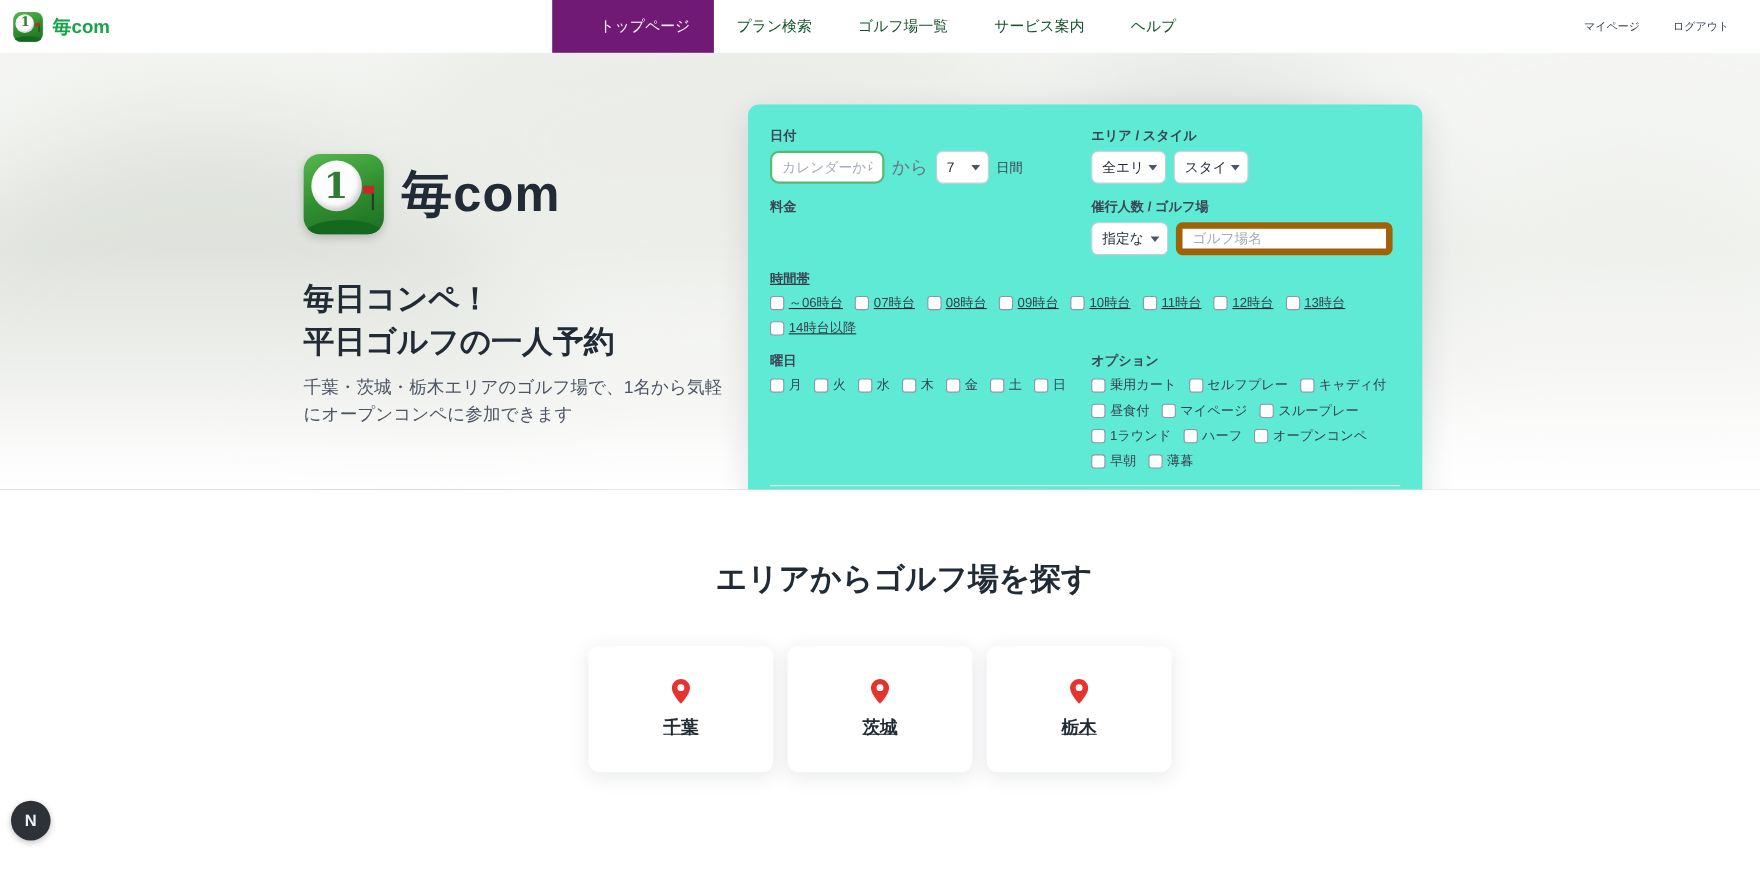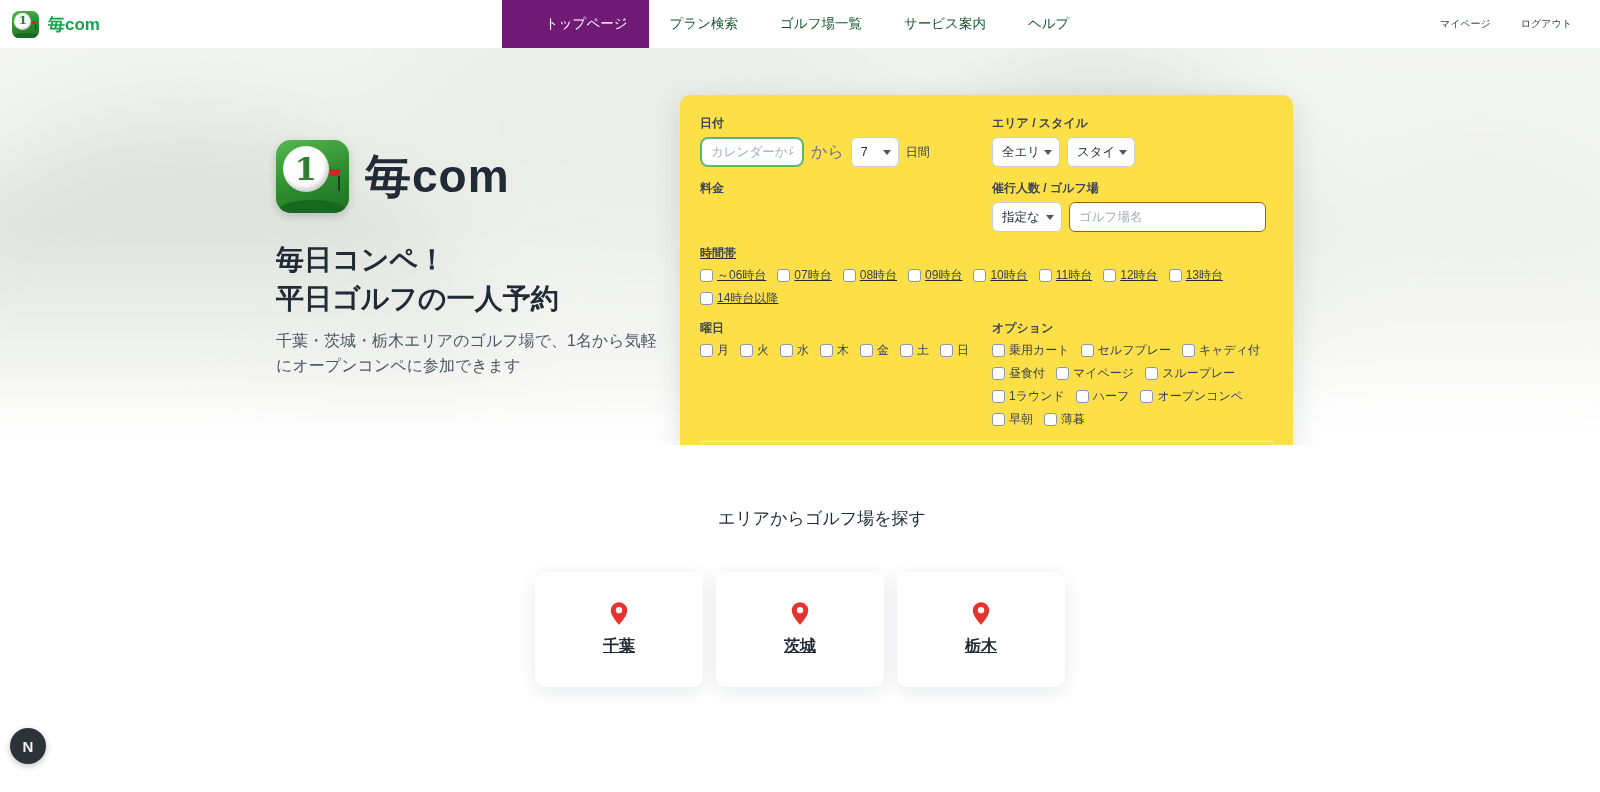--- a/index.html
+++ b/index.html
@@ -57,33 +57,33 @@
   .b3 { left: 880px; top: 10px; width: 430px; height: 500px; background: rgba(122,130,122,.42); }
   .b4 { left: 1270px; top: 90px; width: 420px; height: 420px; background: rgba(208,214,202,.55); }
   .b5 { left: 260px; top: 280px; width: 760px; height: 320px; background: rgba(158,168,148,.5); }
   .hero-fade { position: absolute; inset: 0;
     background: linear-gradient(180deg, rgba(255,255,255,.52) 0%, rgba(255,255,255,.55) 45%,
       rgba(255,255,255,.78) 75%, rgba(255,255,255,.97) 95%, #fff 100%); }
 
   .hero-content { position: absolute; left: 276px; top: 92px; z-index: 2; }
   .brand-row { display: flex; align-items: center; gap: 16px; }
   .brand-name { font-size: 46px; font-weight: bold; color: #212b36; letter-spacing: 1px; }
-  .hero-title { margin-top: 28px; font-size: 28px; font-weight: bold; color: #212b36; line-height: 1.38; }
+  .hero-title { margin-top: 40px; font-size: 28px; font-weight: bold; color: #212b36; line-height: 1.38; }
   .hero-sub { margin-top: 11px; font-size: 16px; color: #4b5563; width: 382px; line-height: 1.55; }
 
   
   .search-card { position: absolute; left: 680px; top: 47px; width: 613px; z-index: 3;
-    background: #fde047; border-radius: 10px; padding: 20px 20px 14px;
+    background: #5eead4; border-radius: 10px; padding: 20px 20px 14px;
     box-shadow: 0 8px 28px rgba(31,41,55,.13); }
   .form-grid { display: grid; grid-template-columns: 292px 1fr; row-gap: 13px; }
   .span2 { grid-column: 1 / 3; text-decoration: underline; }
   .field-label { font-size: 12px; font-weight: bold; color: #3b4554; margin-bottom: 5px; }
   .ctrl-row { display: flex; align-items: center; gap: 7px; }
 
-  .txt-input { height: 30px; border: 1px solid #a16207; border-radius: 6px; padding: 0 9px;
+  .txt-input { height: 30px; border: 6px solid #a16207; border-radius: 6px; padding: 0 9px;
     font-size: 12.5px; color: #1f2937; background: #fff; outline: none;
     font-family: "Liberation Sans", sans-serif; }
   .txt-input::placeholder { color: #a3abb6; }
   .date-input { width: 104px; border: 2px solid #5cb873; border-radius: 8px; }
   .course-input { width: 197px; }
   .muted { font-size: 16px; color: #6b7280; white-space: nowrap; }
   .plain { font-size: 12px; color: #374151; white-space: nowrap; }
 
   .sel { position: relative; display: inline-block; }
   .sel select { appearance: none; -webkit-appearance: none; height: 30px;
@@ -103,21 +103,21 @@
     cursor: pointer; white-space: nowrap; }
   .check input { appearance: none; -webkit-appearance: none; width: 13px; height: 13px;
     border: 1.5px solid #8d97a6; border-radius: 3px; background: #fff; cursor: pointer; }
   .options-checks { max-width: 272px; }
 
   .card-bottom { margin-top: 13px; padding-top: 12px; border-top: 1px solid #e8eaee;
     display: flex; align-items: center; }
 
   
   .areas { margin-top: 62px; text-align: center; }
-  .areas-title { font-size: 17px; font-weight: normal; color: #212b36; padding-left: 44px; }
+  .areas-title { font-size: 28px; font-weight: bold; color: #212b36; padding-left: 44px; }
   .cards { display: flex; justify-content: center; gap: 13px; margin-top: 42px; text-decoration: underline; }
   .area-card { width: 168px; height: 115px; background: #fff; border-radius: 10px;
     box-shadow: 0 4px 18px rgba(31,41,55,.10); cursor: pointer;
     display: flex; flex-direction: column; align-items: center; justify-content: center; gap: 11px; }
   .area-label { font-size: 16px; font-weight: bold; color: #212b36; }
 
   
   .n-fab { position: fixed; left: 10px; top: 728px; width: 36px; height: 36px; border-radius: 50%;
     background: #2d3138; color: #f1f3f5; display: flex; align-items: center; justify-content: center;
     font-size: 15px; font-weight: bold; box-shadow: 0 2px 6px rgba(0,0,0,.25); cursor: pointer; }

